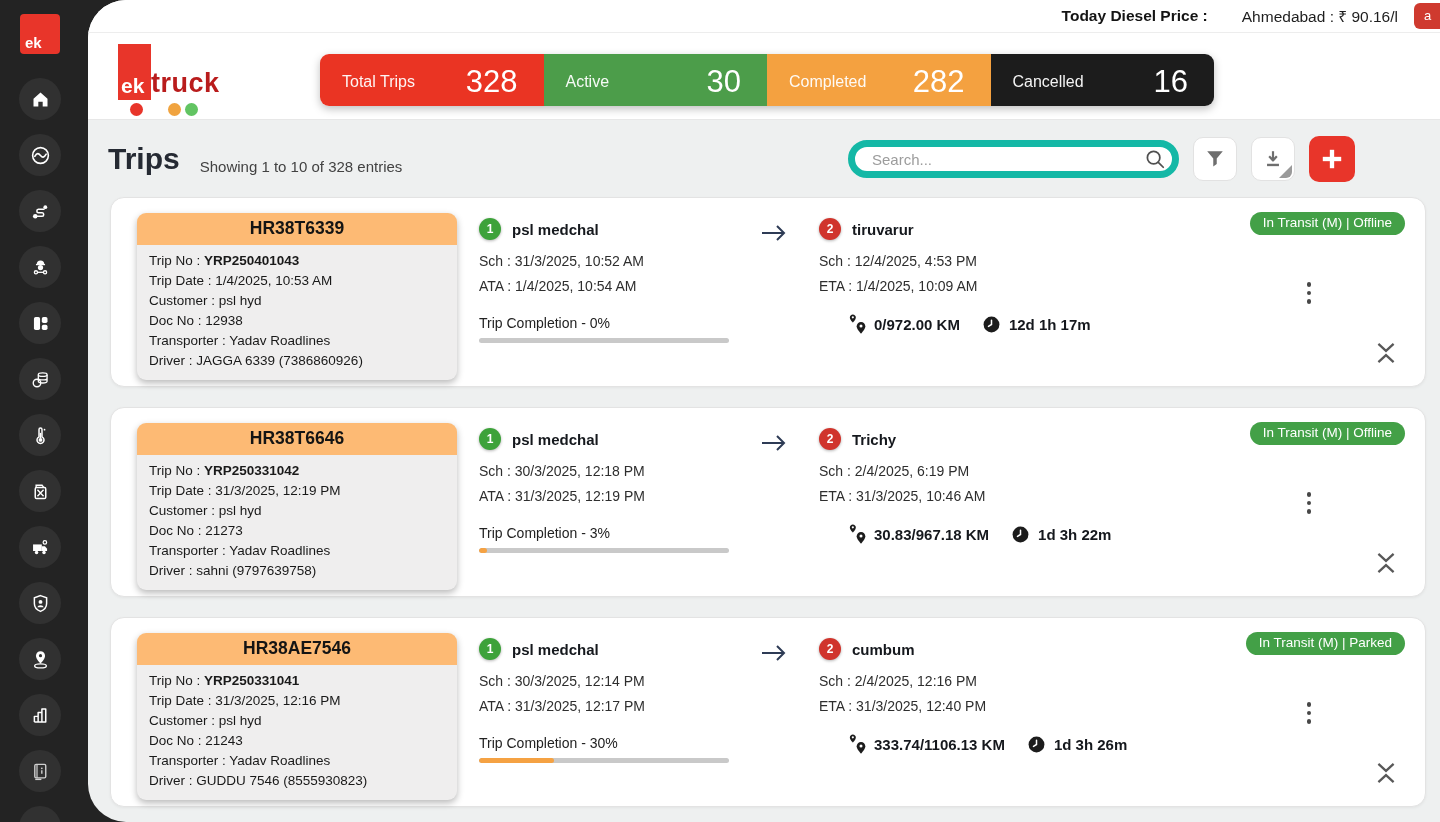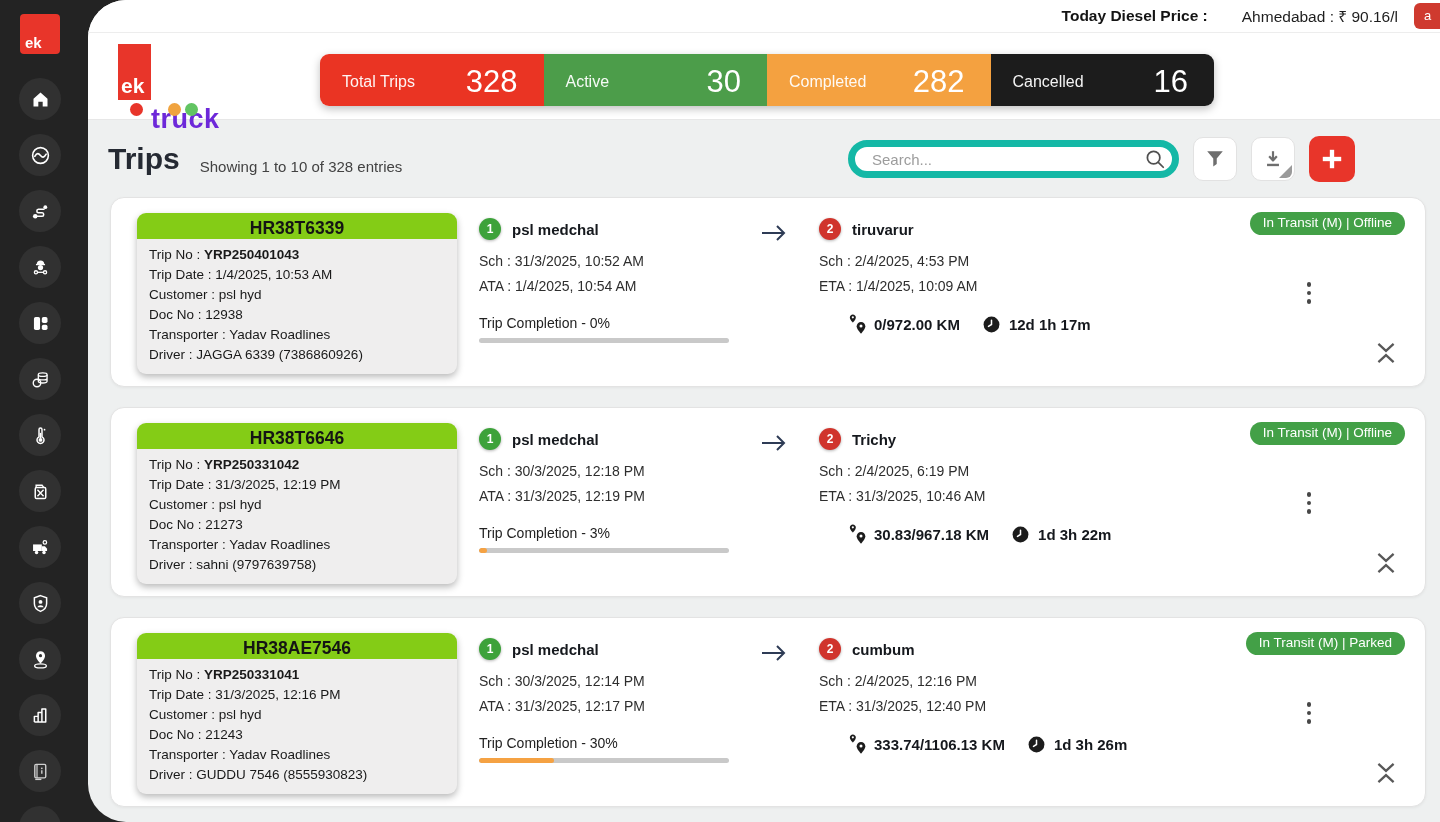--- a/index.html
+++ b/index.html
@@ -26,21 +26,21 @@
   .diesel-label { font-size:15.5px; font-weight:700; color:#141414; margin-right:34px; }
   .diesel-value { font-size:15.5px; font-weight:500; color:#1e1e1e; }
   .ticker { position:absolute; right:-14px; top:3px; width:48px; height:26px; background:#cf3a2f;
             border-radius:6px; color:#fff; font-size:13px; line-height:26px; padding-left:10px; }
 
   
   .header { height:87px; background:#fff; border-bottom:1px solid #e7e7e7; position:relative; }
   .logo { position:absolute; left:30px; top:10px; width:140px; height:72px; }
   .logo-rect { position:absolute; left:0; top:1px; width:33px; height:56px; background:#e8352a; }
   .logo-ek { position:absolute; left:3px; top:31px; color:#fff; font-size:21px; font-weight:700; }
-  .logo-truck { position:absolute; left:33px; top:25px; color:#6d28d9; font-size:27px; font-weight:700; letter-spacing:.5px;margin-top:36px; }
+  .logo-truck { position:absolute; left:33px; top:25px; color:#b91c1c; font-size:27px; font-weight:700; letter-spacing:.5px; }
   .dot { position:absolute; top:60px; width:13px; height:13px; border-radius:50%; }
   .dot-r { left:12px; background:#e8352a; } .dot-o { left:50px; background:#f0a33f; } .dot-g { left:67px; background:#62c462; }
 
   .statsbar { position:absolute; left:232px; top:21px; width:894px; height:52px; display:flex;
               border-radius:9px; overflow:hidden; box-shadow:0 3px 8px rgba(0,0,0,.25); }
   .seg { flex:1; display:flex; align-items:center; justify-content:space-between;
          padding:4px 26px 0 22px; color:#fff; cursor:pointer; }
   .seg-label { font-size:16px; font-weight:400; opacity:.95; }
   .seg-value { font-size:31px; font-weight:500; }
   .seg-red{background:#ea3423;} .seg-green{background:#4c9d4a;} .seg-orange{background:#f4a140;} .seg-black{background:#1c1c1c;}
@@ -63,21 +63,21 @@
   .add-btn { width:46px; height:46px; border-radius:10px; background:#e8352a; border:none; margin-right:0;
              display:flex; align-items:center; justify-content:center; cursor:pointer; }
 
   
   .cards { padding:15px 22px 0 22px; }
   .card { position:relative; display:flex; height:190px; background:#fff; border:1px solid #e3e3e3;
           border-radius:14px; box-shadow:0 1px 3px rgba(0,0,0,.05); margin-bottom:20px; padding:15px 20px; }
 
   .plate { width:320px; margin-left:6px; border-radius:9px; overflow:hidden; background:#efeeee;
            box-shadow:0 3px 7px rgba(0,0,0,.28); align-self:flex-start; }
-  .plate-head { background:#84cc16; text-align:center; padding:5px 0 0; font-size:17.5px; font-weight:700; color:#141414; }
+  .plate-head { background:#fdba74; text-align:center; padding:5px 0 6px; font-size:17.5px; font-weight:700; color:#141414; }
   .plate-body { padding:6px 12px 9px; font-size:13.5px; line-height:20px; color:#191919; font-weight:500; }
   .bold { font-weight:700; }
 
   .pt-col { padding-top:5px; }
   .origin-col { margin-left:22px; width:250px; }
   .dest-col { width:360px; }
   .pt-head { display:flex; align-items:center; gap:11px; }
   .seq { width:22px; height:22px; border-radius:50%; color:#fff; font-size:12px; font-weight:700;
          display:flex; align-items:center; justify-content:center; box-shadow:0 1px 3px rgba(0,0,0,.3); }
   .seq-green { background:#3da23a; } .seq-red { background:#d0342c; }
@@ -313,21 +313,21 @@
         <svg width="30" height="22" viewBox="0 0 30 22">
             <line x1="3" y1="11" x2="25" y2="11" stroke="#2e3b55" stroke-width="2"></line>
             <path d="M18 4 L25 11 L18 18" fill="none" stroke="#2e3b55" stroke-width="2"></path>
           </svg>
       </div>
       <div class="pt-col dest-col">
         <div class="pt-head">
             <span class="seq seq-red">2</span>
             <span class="pt-name">tiruvarur</span>
           </div>
-        <div class="pt-line">Sch : 2/4/2025, 4:53 PM</div>
+        <div class="pt-line">Sch : 12/4/2025, 4:53 PM</div>
         <div class="pt-line2">ETA : 1/4/2025, 10:09 AM</div>
         <div class="dist-row">
           <svg width="20" height="22" viewBox="0 0 24 26">
               <path d="M7 1.5 C5 1.5 3.4 3.1 3.4 5.1 c0 2.7 3.6 6.1 3.6 6.1 s3.6-3.4 3.6-6.1 C10.6 3.1 9 1.5 7 1.5 z" fill="#1c1c1c"></path>
               <circle cx="7" cy="5" r="1.3" fill="#fff"></circle>
               <path d="M16.8 10.5 c-2.9 0-5.2 2.3-5.2 5.2 c0 3.8 5.2 8.8 5.2 8.8 s5.2-5 5.2-8.8 c0-2.9-2.3-5.2-5.2-5.2 z" fill="#1c1c1c"></path>
               <circle cx="16.8" cy="15.5" r="1.8" fill="#fff"></circle>
             </svg>
           <span class="dist-txt">0/972.00 KM</span>
           <svg class="dur-ic" width="19" height="19" viewBox="0 0 24 24">

